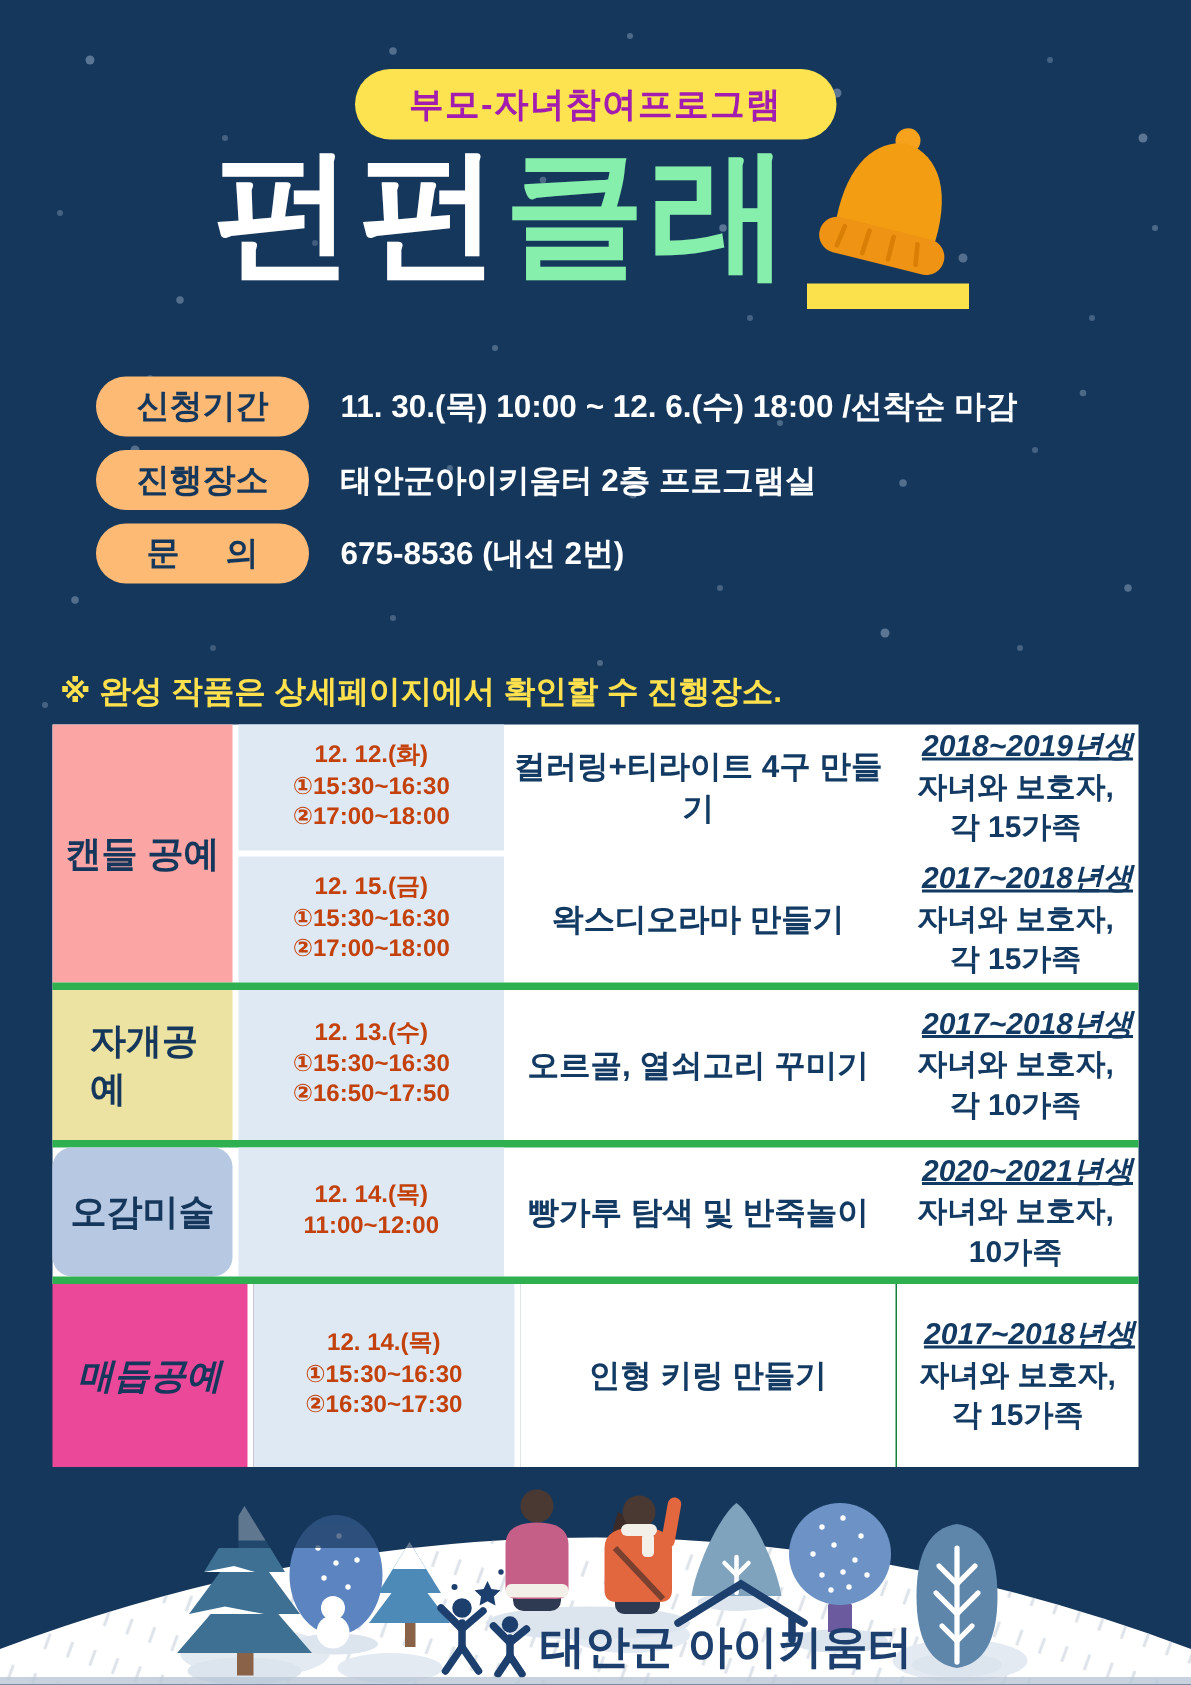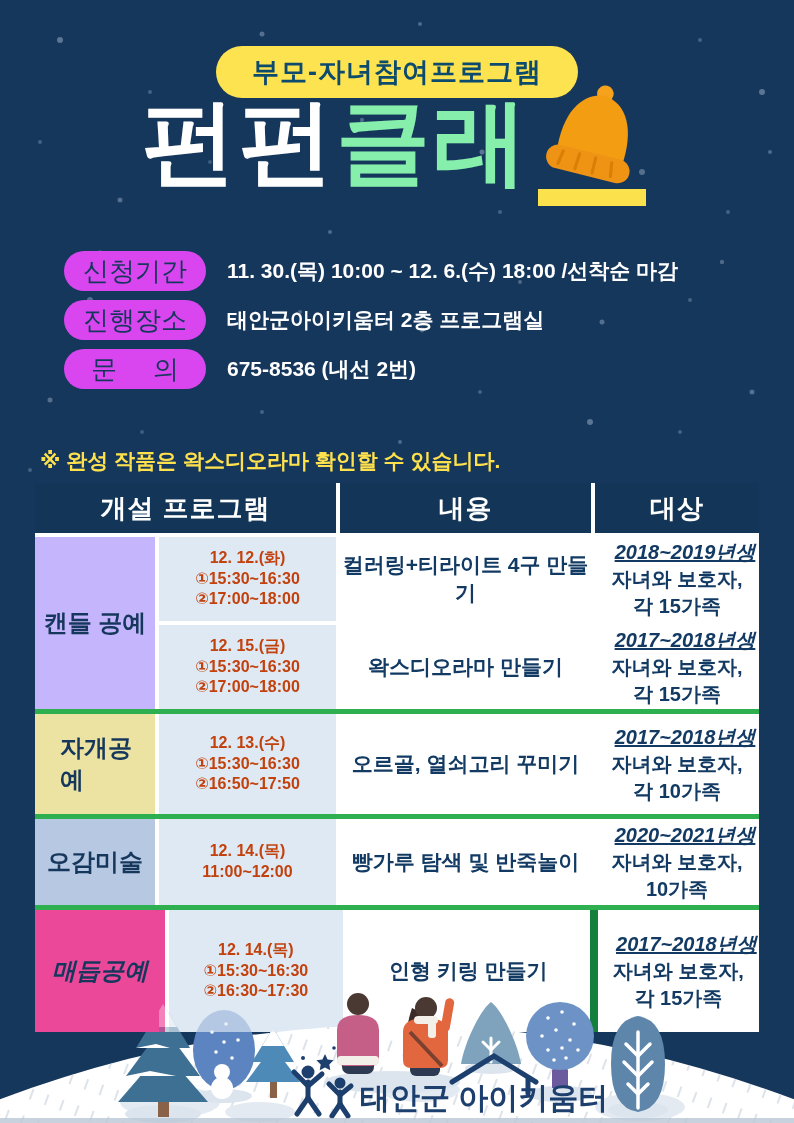--- a/index.html
+++ b/index.html
@@ -2,66 +2,66 @@
 <html><head>
 <meta charset="utf-8">
 <style>
   * { margin:0; padding:0; box-sizing:border-box; }
   body { font-family:"Liberation Sans","DejaVu Sans",sans-serif; }
   .poster{ position:relative; width:794px; height:1123px; background:#16375c; overflow:hidden; }
   .layer0{ position:absolute; inset:0; z-index:0; }
   .layer2{ position:absolute; inset:0; z-index:2; pointer-events:none; }
 
   .badge{ position:absolute; top:46px; left:50%; transform:translateX(-50%);
-    background:#fce34f; color:#0c4a6e; font-size:27px; font-weight:bold;
+    background:#fce34f; color:#a21caf; font-size:23px; font-weight:bold;
     padding:8px 36px; border-radius:26px; letter-spacing:1px; z-index:1; white-space:nowrap;}
 
   .title{ position:absolute; top:88px; left:0; width:100%; display:flex;
     justify-content:center; align-items:flex-start; font-weight:bold; font-size:94px;
     letter-spacing:3px; line-height:1.15; z-index:1;}
   .t-white{ color:#ffffff; }
   .t-yellow{ color:#86efac; }
   .t-s{ position:relative; width:114px; height:122px; margin-left:8px; }
   .t-s svg{ position:absolute; top:-6px; left:4px; }
   .t-bar{ position:absolute; bottom:4px; left:0; width:108px; height:17px; background:#fbe14b; }
 
   .info{ position:absolute; top:251px; left:64px; display:flex; flex-direction:column; gap:9px; z-index:1; }
   .irow{ display:flex; align-items:center; height:40px; }
-  .pill{ width:142px; height:40px; background:#d946ef; border-radius:20px; color:#16375c;
-    font-weight:normal; font-size:26px; display:flex; align-items:center; justify-content:center;
+  .pill{ width:142px; height:40px; background:#fdba74; border-radius:20px; color:#16375c;
+    font-weight:bold; font-size:22px; display:flex; align-items:center; justify-content:center;
     white-space:pre; flex:none; }
   .ival{ margin-left:21px; color:#ffffff; font-size:21px; font-weight:600; white-space:nowrap; }
 
   .note{ position:absolute; top:447px; left:40px; color:#ffe14d; font-size:21px; font-weight:bold; z-index:1; }
 
   .tbl{ position:absolute; top:483px; left:35px; width:724px; z-index:1; }
   .tbl-main{ background:#ffffff; display:flex; flex-direction:column; }
   .hd-row{ display:grid; grid-template-columns:301px 251px 164px; column-gap:4px; margin-bottom:4px; }
   .hcell{ height:50px; background:#123558; color:#fff; font-size:26px; font-weight:bold;
     display:flex; align-items:center; justify-content:center; letter-spacing:1px; }
   .sec{ display:grid; grid-template-columns:120px 177px 251px 164px; gap:4px; }
   .sec-candle{ grid-template-rows:84px 84px; }
   .sec-shell{ grid-template-rows:100px; }
   .sec-sense{ grid-template-rows:86px; }
   .cell{ display:flex; align-items:center; justify-content:center; }
   .cat{ font-size:24px; font-weight:bold; color:#16375c; }
-  .cat-candle{ background:#c4b5fd; grid-row:1/3; }
+  .cat-candle{ background:#fca5a5; grid-row:1/3; }
   .cat-shell{ background:#ece3a2;padding-left:25px; }
-  .cat-sense{ background:#b7c8e3; }
+  .cat-sense{ background:#b7c8e3;border-radius:13px; }
   .sched{ background:#dfe9f4; flex-direction:column; color:#c2410c; font-size:16px;
     font-weight:600; line-height:1.3; text-align:center; }
   .cont{ font-size:21px; color:#123a63; font-weight:600; text-align:center; }
   .tgt{ flex-direction:column; font-size:20px; color:#123a63; font-weight:600; line-height:1.35; text-align:center; }
   .tgt .year{ font-style:italic; text-decoration:underline; font-weight:bold;margin-left:16px; }
   .gline{ height:5px; background:#2fb050; }
 
   .sec4{ display:flex; height:122px; }
   .cat4{ width:136px; background:#ec4899; border-right:4px solid #fff;font-style:italic; }
   .sched4{ width:181px; background:#dfe9f4; border-right:4px solid #fff; }
-  .cont4{ width:255px; background:#ffffff; border-right:8px solid #15803d; }
+  .cont4{ width:255px; background:#ffffff; border-right:1px solid #15803d; }
   .tgt4{ width:164px; background:#ffffff; }
 </style>
 </head>
 <body>
 
 <div class="poster">
 
   <svg class="layer0" width="794" height="1123" viewBox="0 0 794 1123">
     <g fill="#9fb4cb">
       <circle cx="60" cy="40" r="3" opacity=".5"></circle>
@@ -133,29 +133,24 @@
     <div class="irow">
       <span class="pill">진행장소</span>
       <span class="ival">태안군아이키움터 2층 프로그램실</span>
     </div>
     <div class="irow">
       <span class="pill">문     의</span>
       <span class="ival">675-8536 (내선 2번)</span>
     </div>
   </div>
 
-  <div class="note">※ 완성 작품은 왁스디오라마 확인할 수 있습니다.</div>
+  <div class="note">※ 완성 작품은 상세페이지에서 확인할 수 진행장소.</div>
 
   <div class="tbl">
     <div class="tbl-main">
-      <div class="hd-row">
-        <div class="hcell">개설 프로그램</div>
-        <div class="hcell">내용</div>
-        <div class="hcell">대상</div>
-      </div>
 
       <div class="sec sec-candle">
         <div class="cell cat cat-candle">캔들 공예</div>
         <div class="cell sched">
           <div>12. 12.(화)</div>
           <div>①15:30~16:30</div>
           <div>②17:00~18:00</div>
         </div>
         <div class="cell cont">컬러링+티라이트 4구 만들기</div>
         <div class="cell tgt">

